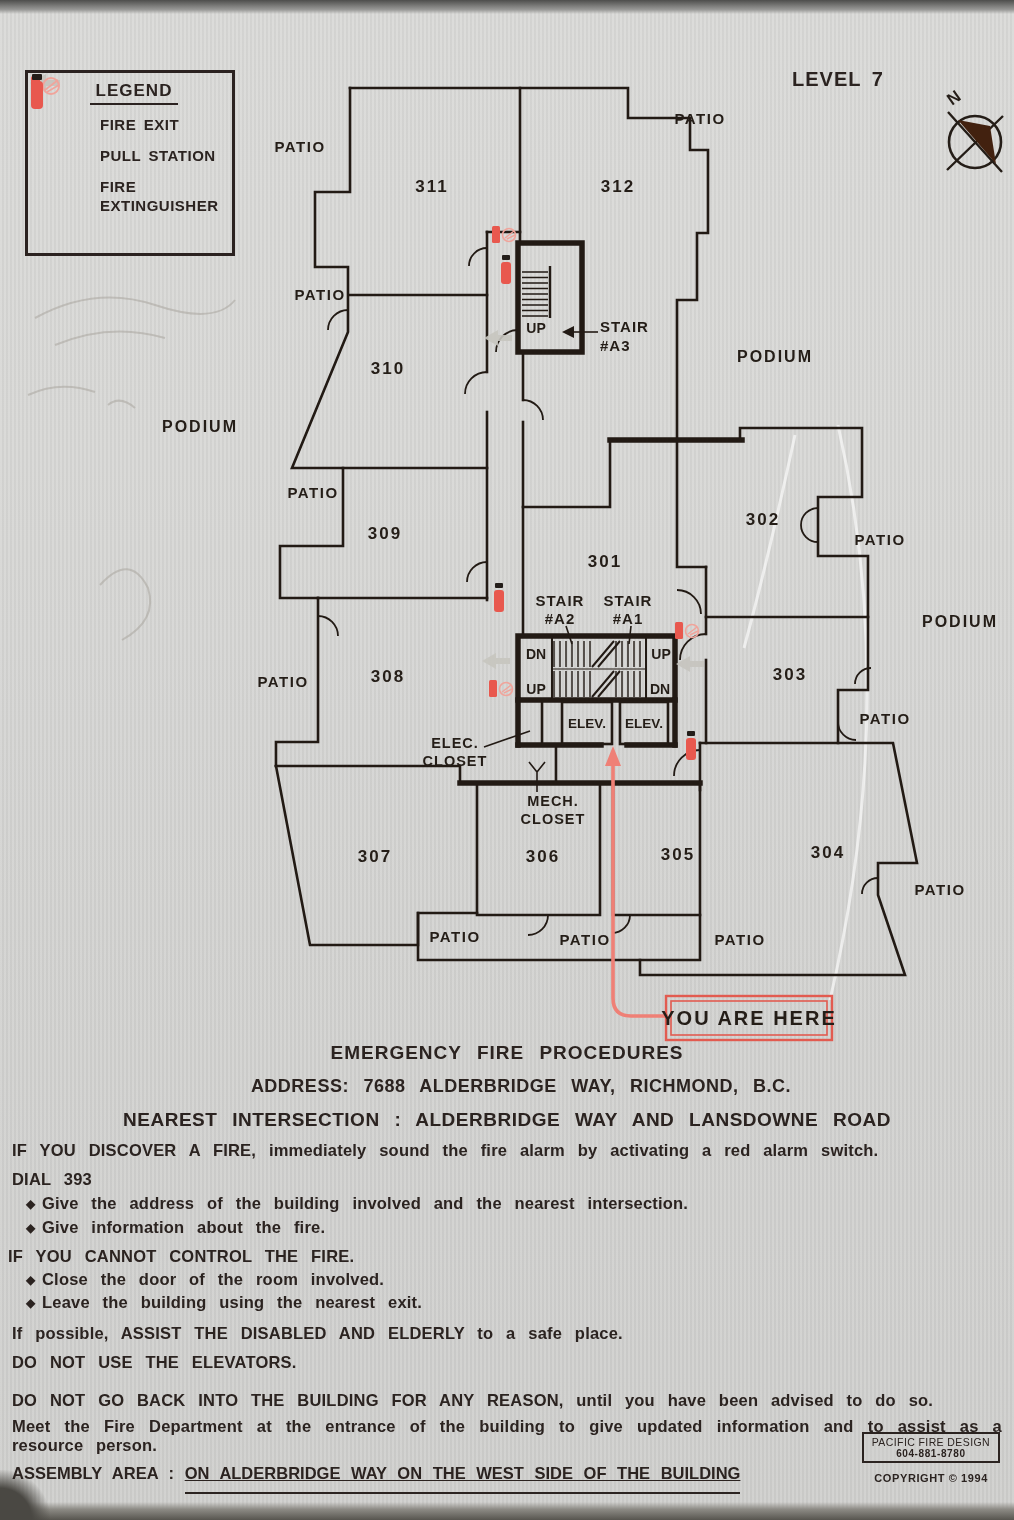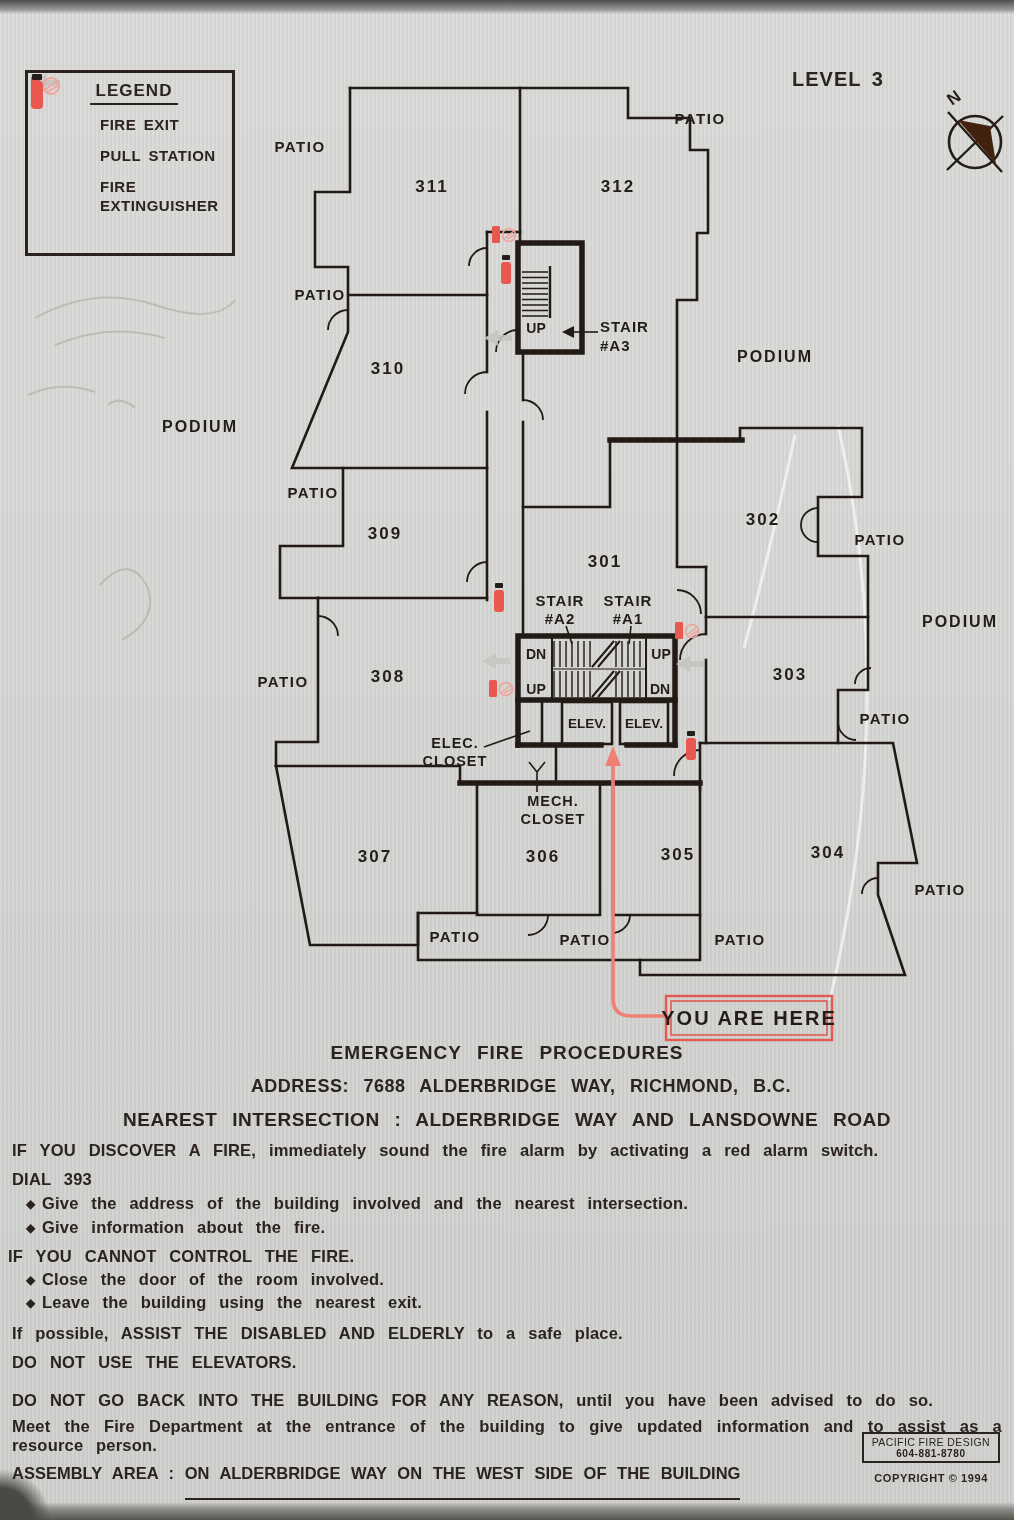--- a/index.html
+++ b/index.html
@@ -39,21 +39,21 @@
   .bullet-line{display:flex;}
   .bullet-glyph{font-size:12px;width:30px;padding-left:14px;box-sizing:border-box;padding-top:3px;}
   .b1{top:1194px;} .b2{top:1218px;}
   .p-cannot{top:1247px;padding-left:8px;}
   .b3{top:1270px;} .b4{top:1293px;}
   .p-assist{top:1324px;}
   .p-elev{top:1353px;}
   .p-goback{top:1391px;}
   .p-meet{top:1417px;text-align:justify;}
   .p-assembly{top:1464px;font-size:16.5px;word-spacing:6px;}
-  .assembly-value{border-bottom:2.5px solid #2b2320;padding-bottom:16px;}
+  .assembly-value{border-bottom:2.5px solid #2b2320;padding-bottom:10px;text-decoration:underline;}
   .footer-box{position:absolute;right:14px;top:1432px;border:2px solid #2b2320;
     padding:2px 8px;text-align:center;background:rgba(210,210,208,.4);}
   .footer-company{font-size:10.5px;font-weight:normal;letter-spacing:.4px;}
   .footer-phone{font-size:10px;font-weight:bold;letter-spacing:.6px;}
   .footer-copy{position:absolute;right:26px;top:1472px;font-size:11px;font-weight:bold;letter-spacing:.6px;}
 </style>
 </head>
 <body>
 
 <div class="edge-top"></div>
@@ -301,21 +301,21 @@
     <span class="legend-icon">
       <svg width="20" height="38" viewBox="0 0 20 38">
         <rect x="4" y="1" width="10" height="6" rx="1" fill="#241e1a"></rect>
         <rect x="3" y="8" width="12" height="28" rx="4" fill="#e8584e"></rect>
       </svg>
     </span>
     <span class="legend-label"><span>FIRE</span><br><span>EXTINGUISHER</span></span>
   </div>
 </div>
 
-<div class="level">LEVEL 3</div>
+<div class="level">LEVEL 7</div>
 
 <div class="txt center h1">EMERGENCY FIRE PROCEDURES</div>
 <div class="txt center h2">ADDRESS: 7688 ALDERBRIDGE WAY, RICHMOND, B.C.</div>
 <div class="txt center h3">NEAREST INTERSECTION : ALDERBRIDGE WAY AND LANSDOWNE ROAD</div>
 
 <div class="txt body-line p-discover">IF YOU DISCOVER A FIRE, immediately sound the fire alarm by activating a red alarm switch.</div>
 <div class="txt body-line p-dial">DIAL 393</div>
 
 <div class="txt body-line b1 bullet-line">
   <span class="bullet-glyph">◆</span>

